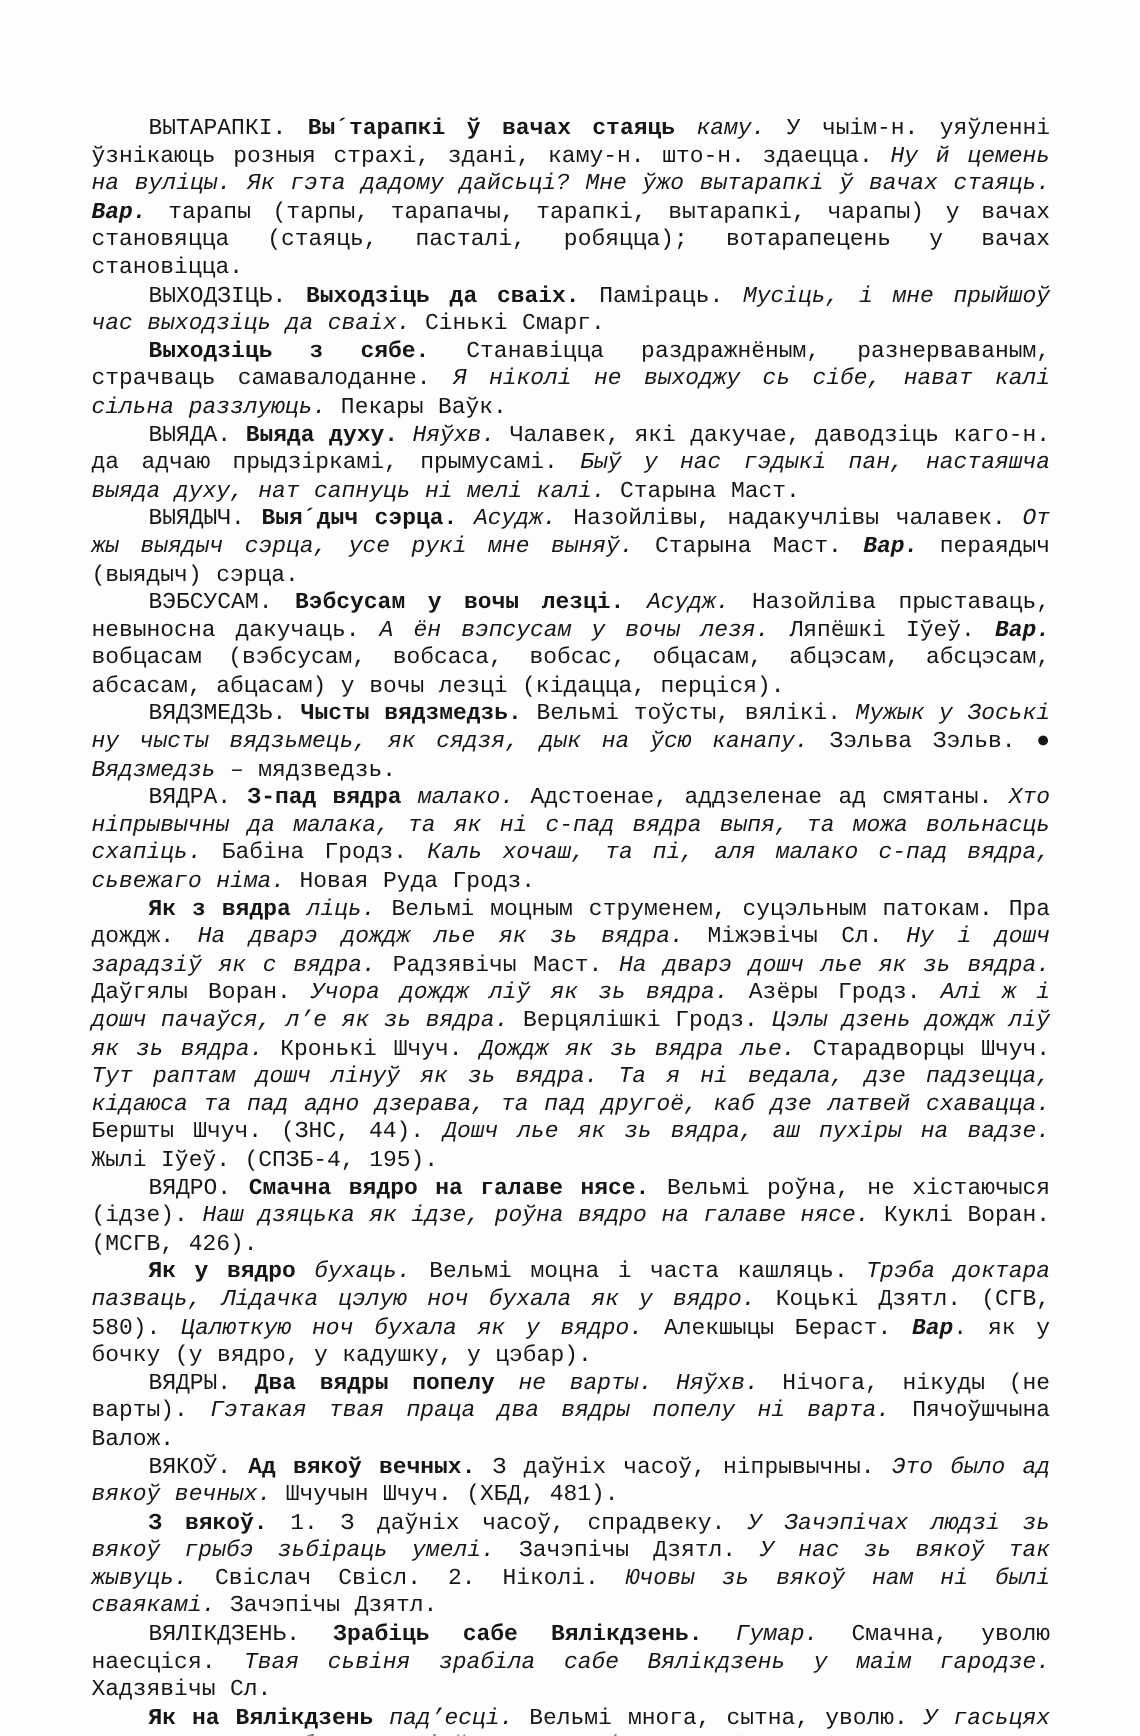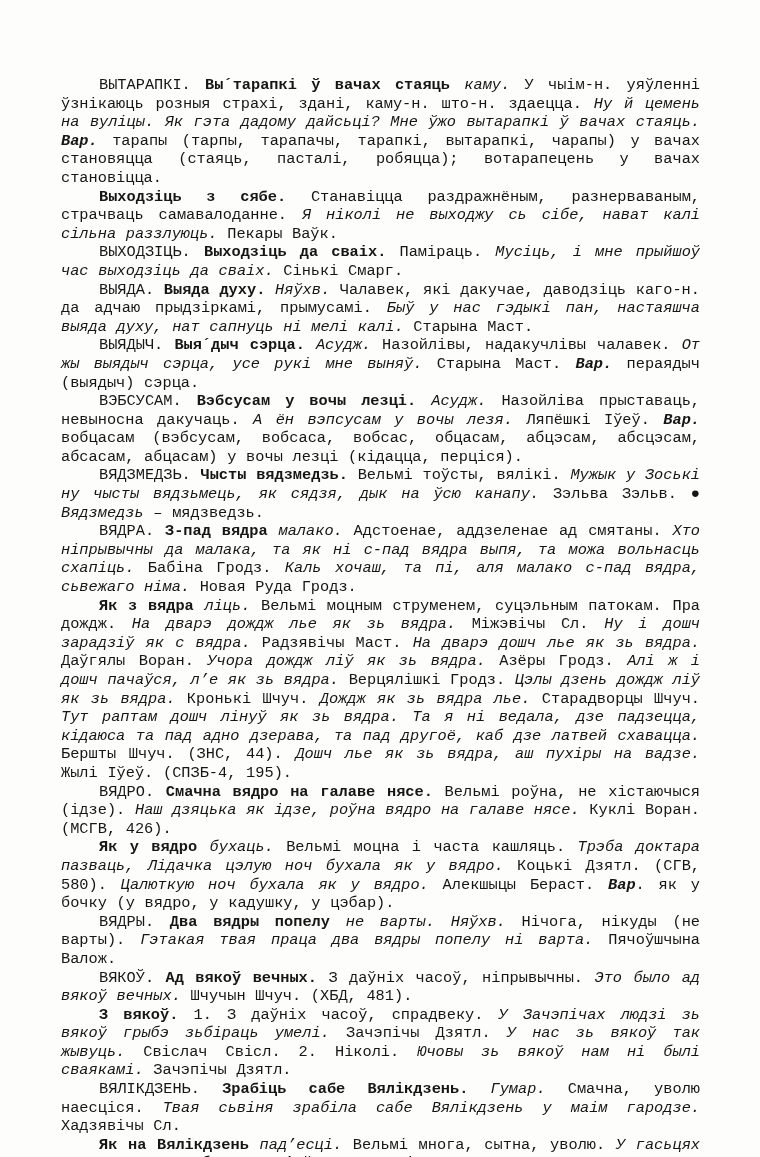--- a/index.html
+++ b/index.html
@@ -41,22 +41,22 @@
     line-height: 20px;
     margin-top: 1px;
   }
 </style>
 </head>
 <body>
 
 <div class="page">
   <div class="text-block" id="entries">
       <p class="entry"><span class="seg-normal">ВЫТАРАПКІ. </span><span class="seg-bold">Вы´тарапкі ў вачах стаяць </span><span class="seg-italic">каму.</span><span class="seg-normal"> У чыім-н. уяўленні ўзнікаюць розныя страхі, здані, каму-н. што-н. здаецца. </span><span class="seg-italic">Ну й цемень на вуліцы. Як гэта дадому дайсьці? Мне ўжо вытарапкі ў вачах стаяць. </span><span class="seg-bolditalic">Вар.</span><span class="seg-normal"> тарапы (тарпы, тарапачы, тарапкі, вытарапкі, чарапы) у вачах становяцца (стаяць, пасталі, робяцца); вотарапецень у вачах становіцца.</span></p>
+      <p class="entry"><span class="seg-normal">ВЫХОДЗІЦЬ. </span><span class="seg-bold">Выходзіць да сваіх.</span><span class="seg-normal"> Паміраць. </span><span class="seg-italic">Мусіць, і мне прыйшоў час выходзіць да сваіх.</span><span class="seg-normal"> Сінькі Смарг.</span></p>
       <p class="entry"><span class="seg-bold">Выходзіць з сябе.</span><span class="seg-normal"> Станавіцца раздражнёным, разнерваваным, страчваць самавалоданне. </span><span class="seg-italic">Я ніколі не выходжу сь сібе, нават калі сільна раззлуюць.</span><span class="seg-normal"> Пекары Ваўк.</span></p>
-      <p class="entry"><span class="seg-normal">ВЫХОДЗІЦЬ. </span><span class="seg-bold">Выходзіць да сваіх.</span><span class="seg-normal"> Паміраць. </span><span class="seg-italic">Мусіць, і мне прыйшоў час выходзіць да сваіх.</span><span class="seg-normal"> Сінькі Смарг.</span></p>
       <p class="entry"><span class="seg-normal">ВЫЯДА. </span><span class="seg-bold">Выяда духу.</span><span class="seg-italic"> Няўхв.</span><span class="seg-normal"> Чалавек, які дакучае, даводзіць каго-н. да адчаю прыдзіркамі, прымусамі. </span><span class="seg-italic">Быў у нас гэдыкі пан, настаяшча выяда духу, нат сапнуць ні мелі калі.</span><span class="seg-normal"> Старына Маст.</span></p>
       <p class="entry"><span class="seg-normal">ВЫЯДЫЧ. </span><span class="seg-bold">Выя´дыч сэрца.</span><span class="seg-italic"> Асудж.</span><span class="seg-normal"> Назойлівы, надакучлівы чалавек. </span><span class="seg-italic">От жы выядыч сэрца, усе рукі мне выняў.</span><span class="seg-normal"> Старына Маст. </span><span class="seg-bolditalic">Вар.</span><span class="seg-normal"> пераядыч (выядыч) сэрца.</span></p>
       <p class="entry"><span class="seg-normal">ВЭБСУСАМ. </span><span class="seg-bold">Вэбсусам у вочы лезці.</span><span class="seg-italic"> Асудж.</span><span class="seg-normal"> Назойліва прыставаць, невыносна дакучаць. </span><span class="seg-italic">А ён вэпсусам у вочы лезя.</span><span class="seg-normal"> Ляпёшкі Іўеў. </span><span class="seg-bolditalic">Вар.</span><span class="seg-normal"> вобцасам (вэбсусам, вобсаса, вобсас, обцасам, абцэсам, абсцэсам, абсасам, абцасам) у вочы лезці (кідацца, перціся).</span></p>
       <p class="entry"><span class="seg-normal">ВЯДЗМЕДЗЬ. </span><span class="seg-bold">Чысты вядзмедзь.</span><span class="seg-normal"> Вельмі тоўсты, вялікі. </span><span class="seg-italic">Мужык у Зоські ну чысты вядзьмець, як сядзя, дык на ўсю канапу.</span><span class="seg-normal"> Зэльва Зэльв. ● </span><span class="seg-italic">Вядзмедзь</span><span class="seg-normal"> – мядзведзь.</span></p>
       <p class="entry"><span class="seg-normal">ВЯДРА. </span><span class="seg-bold">З-пад вядра </span><span class="seg-italic">малако.</span><span class="seg-normal"> Адстоенае, аддзеленае ад смятаны. </span><span class="seg-italic">Хто ніпрывычны да малака, та як ні с-пад вядра выпя, та можа вольнасць схапіць.</span><span class="seg-normal"> Бабіна Гродз. </span><span class="seg-italic">Каль хочаш, та пі, аля малако с-пад вядра, сьвежаго німа.</span><span class="seg-normal"> Новая Руда Гродз.</span></p>
       <p class="entry"><span class="seg-bold">Як з вядра </span><span class="seg-italic">ліць.</span><span class="seg-normal"> Вельмі моцным струменем, суцэльным патокам. Пра дождж. </span><span class="seg-italic">На дварэ дождж лье як зь вядра.</span><span class="seg-normal"> Міжэвічы Сл. </span><span class="seg-italic">Ну і дошч зарадзіў як с вядра.</span><span class="seg-normal"> Радзявічы Маст. </span><span class="seg-italic">На дварэ дошч лье як зь вядра.</span><span class="seg-normal"> Даўгялы Воран. </span><span class="seg-italic">Учора дождж ліў як зь вядра.</span><span class="seg-normal"> Азёры Гродз. </span><span class="seg-italic">Алі ж і дошч пачаўся, л’е як зь вядра.</span><span class="seg-normal"> Верцялішкі Гродз. </span><span class="seg-italic">Цэлы дзень дождж ліў як зь вядра.</span><span class="seg-normal"> Кронькі Шчуч. </span><span class="seg-italic">Дождж як зь вядра лье.</span><span class="seg-normal"> Старадворцы Шчуч. </span><span class="seg-italic">Тут раптам дошч лінуў як зь вядра. Та я ні ведала, дзе падзецца, кідаюса та пад адно дзерава, та пад другоё, каб дзе латвей схавацца.</span><span class="seg-normal"> Бершты Шчуч. (ЗНС, 44). </span><span class="seg-italic">Дошч лье як зь вядра, аш пухіры на вадзе.</span><span class="seg-normal"> Жылі Іўеў. (СПЗБ-4, 195).</span></p>
       <p class="entry"><span class="seg-normal">ВЯДРО. </span><span class="seg-bold">Смачна вядро на галаве нясе.</span><span class="seg-normal"> Вельмі роўна, не хістаючыся (ідзе). </span><span class="seg-italic">Наш дзяцька як ідзе, роўна вядро на галаве нясе.</span><span class="seg-normal"> Куклі Воран. (МСГВ, 426).</span></p>
       <p class="entry"><span class="seg-bold">Як у вядро </span><span class="seg-italic">бухаць.</span><span class="seg-normal"> Вельмі моцна і часта кашляць. </span><span class="seg-italic">Трэба доктара пазваць, Лідачка цэлую ноч бухала як у вядро.</span><span class="seg-normal"> Коцькі Дзятл. (СГВ, 580). </span><span class="seg-italic">Цалюткую ноч бухала як у вядро.</span><span class="seg-normal"> Алекшыцы Бераст. </span><span class="seg-bolditalic">Вар</span><span class="seg-normal">. як у бочку (у вядро, у кадушку, у цэбар).</span></p>
       <p class="entry"><span class="seg-normal">ВЯДРЫ. </span><span class="seg-bold">Два вядры попелу </span><span class="seg-italic">не варты. Няўхв.</span><span class="seg-normal"> Нічога, нікуды (не варты). </span><span class="seg-italic">Гэтакая твая праца два вядры попелу ні варта.</span><span class="seg-normal"> Пячоўшчына Валож.</span></p>
       <p class="entry"><span class="seg-normal">ВЯКОЎ. </span><span class="seg-bold">Ад вякоў вечных.</span><span class="seg-normal"> З даўніх часоў, ніпрывычны. </span><span class="seg-italic">Это было ад вякоў вечных.</span><span class="seg-normal"> Шчучын Шчуч. (ХБД, 481).</span></p>

